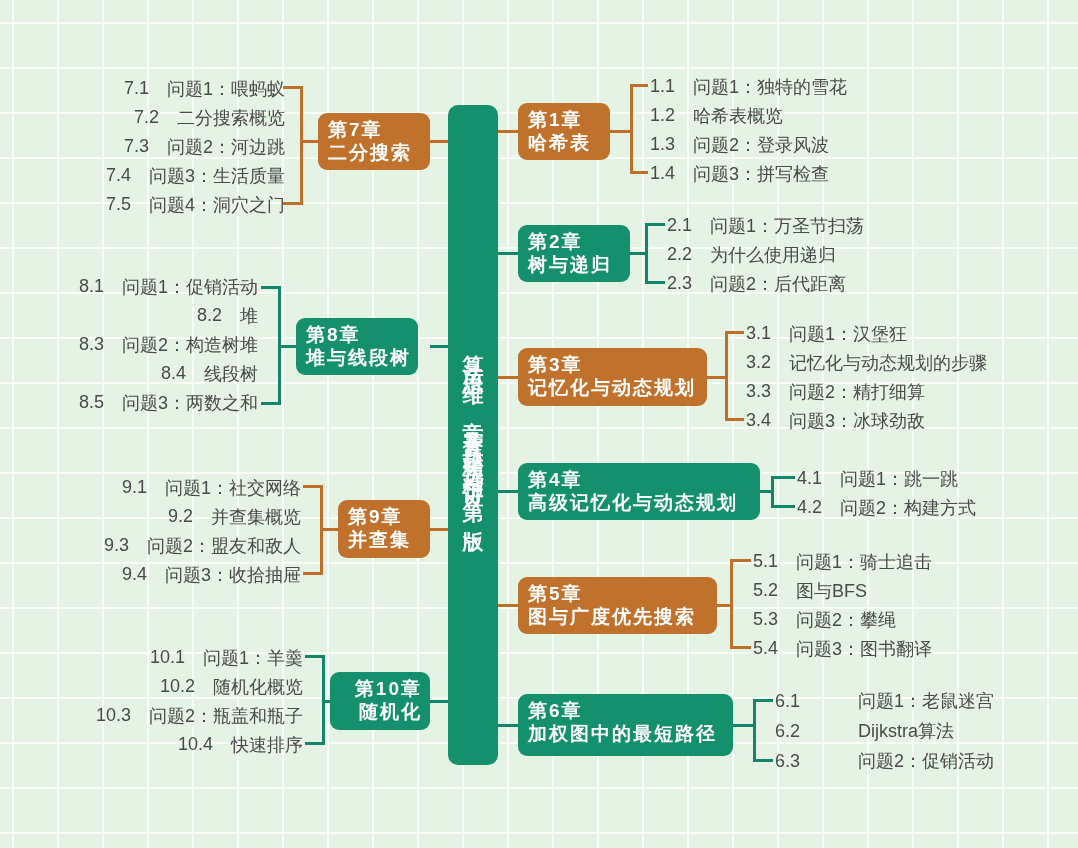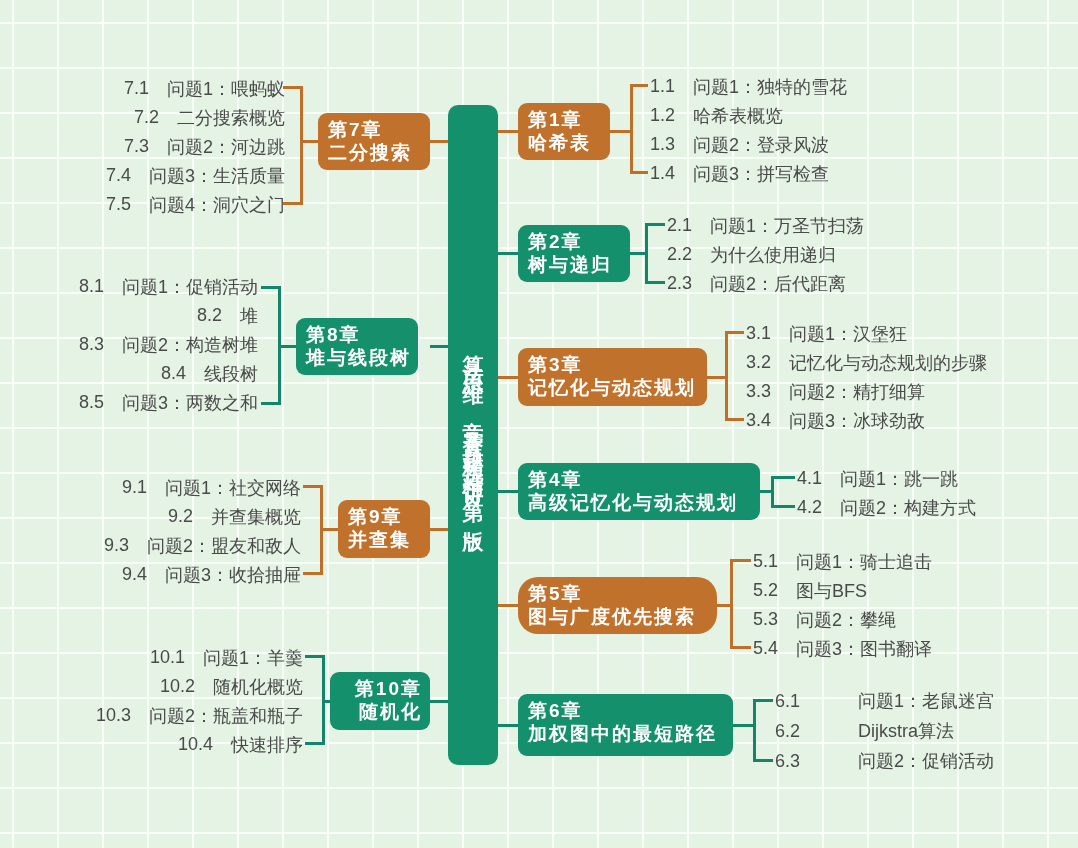--- a/index.html
+++ b/index.html
@@ -51,21 +51,21 @@
   .items.r{align-items:flex-start;}
   .items.l{align-items:flex-end;}
   .item{height:29px;display:flex;align-items:center;white-space:nowrap;}
   .items.s30 .item{height:30px;gap:40px;}
   .item .num{margin-right:18px;}
   
   .p-ch1{left:518px;top:103px;width:92px;height:57px;}
   .p-ch2{left:518px;top:225px;width:112px;height:57px;}
   .p-ch3{left:518px;top:348px;width:189px;height:58px;}
   .p-ch4{left:518px;top:463px;width:242px;height:57px;}
-  .p-ch5{left:518px;top:577px;width:199px;height:57px;border-radius:20px;}
+  .p-ch5{left:518px;top:577px;width:199px;height:57px;}
   .p-ch6{left:518px;top:694px;width:215px;height:62px;}
   .p-ch7{left:318px;top:113px;width:112px;height:57px;}
   .p-ch8{left:296px;top:318px;width:122px;height:57px;}
   .p-ch9{left:338px;top:500px;width:92px;height:58px;}
   .p-ch10{left:330px;top:672px;width:100px;height:58px;text-align:right;}
   
   .p-i1{left:650px;top:72px;}
   .p-i2{left:667px;top:211px;}
   .p-i3{left:746px;top:319px;}
   .p-i4{left:797px;top:464px;}

